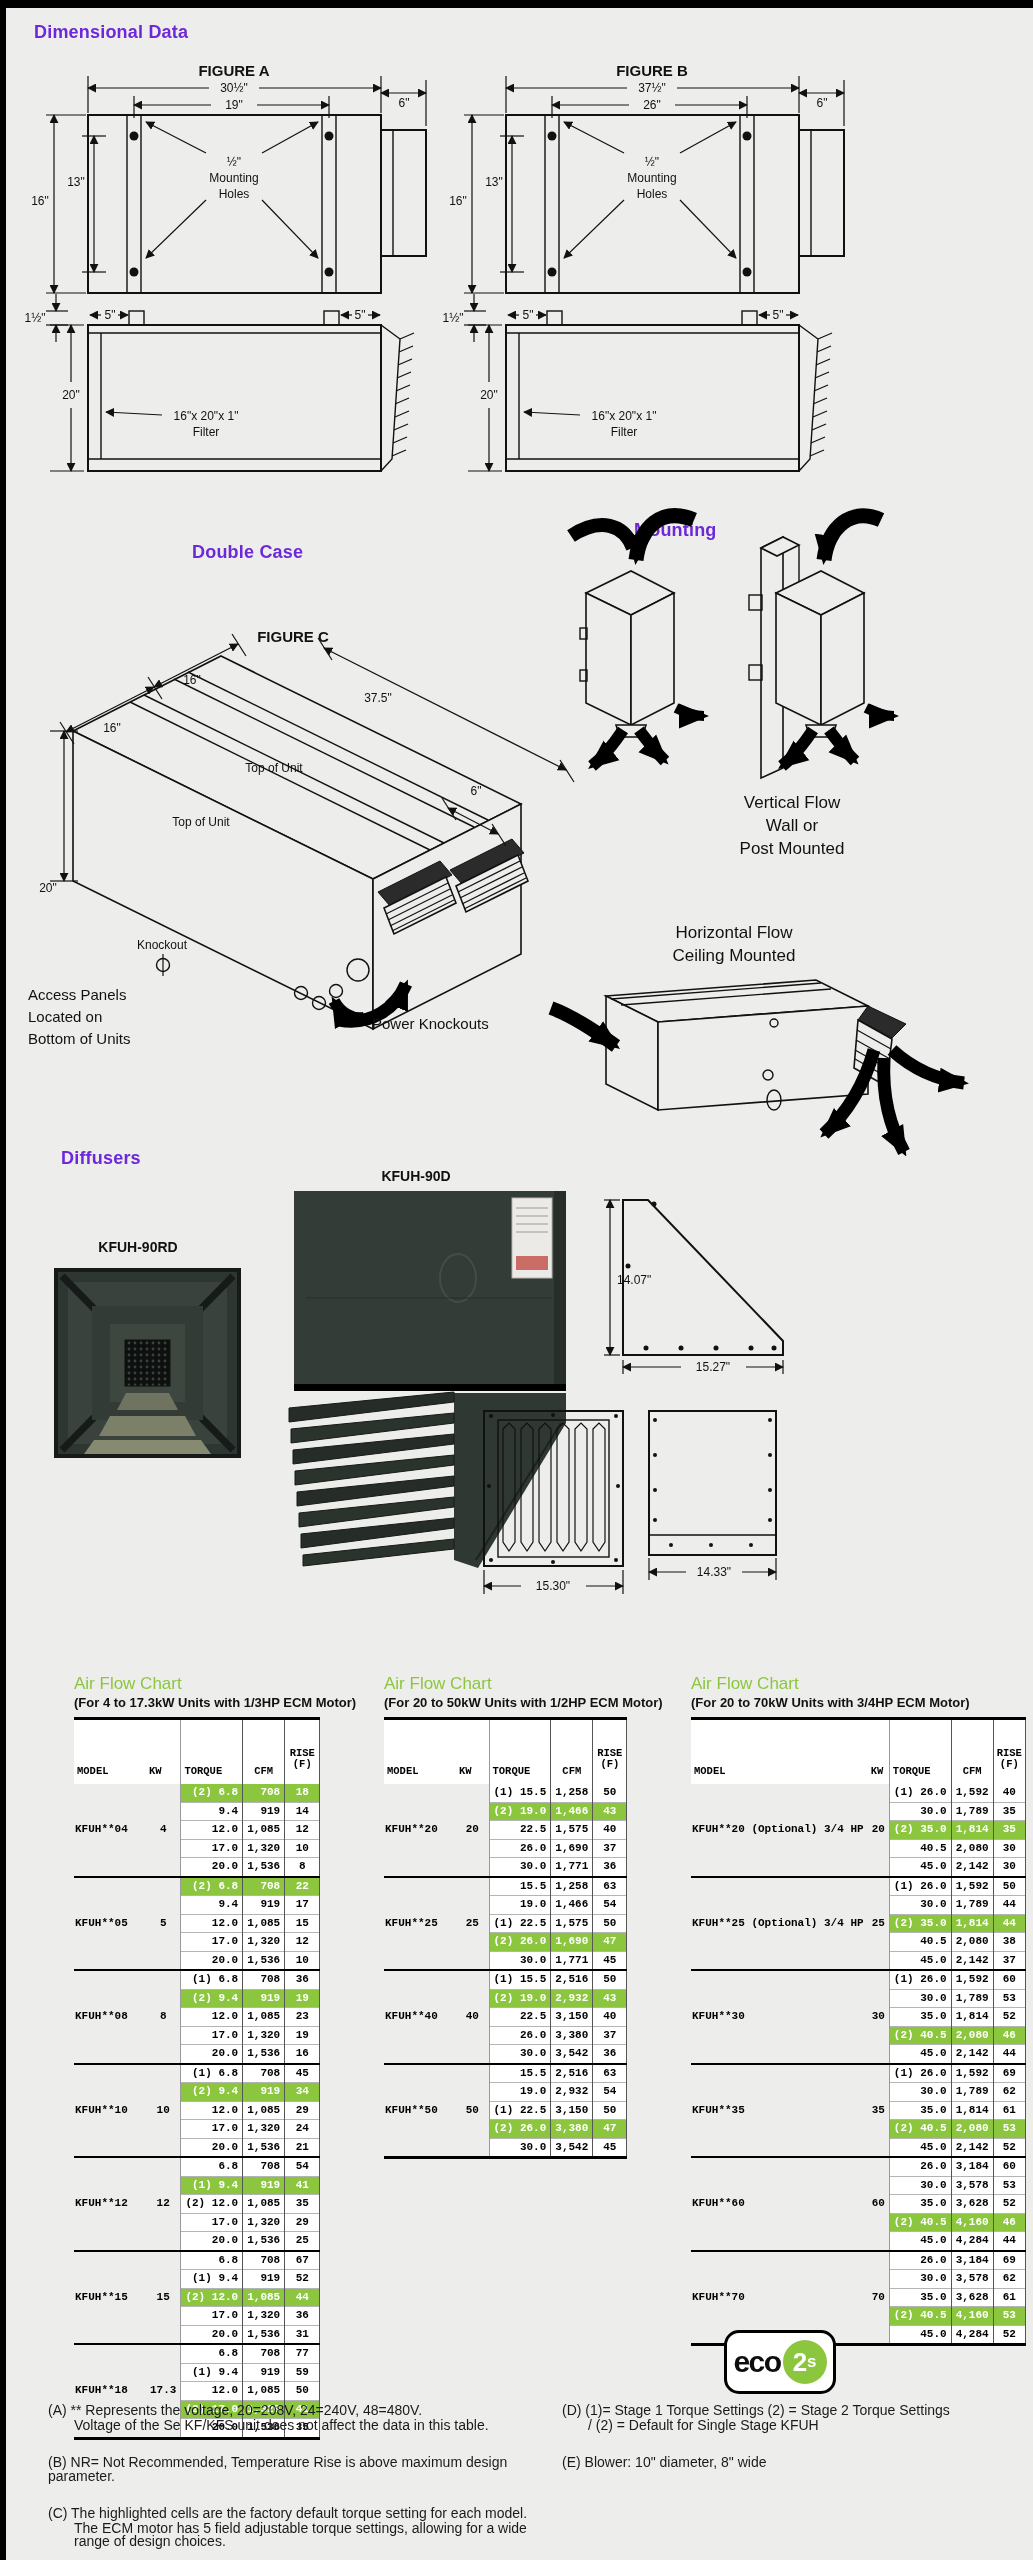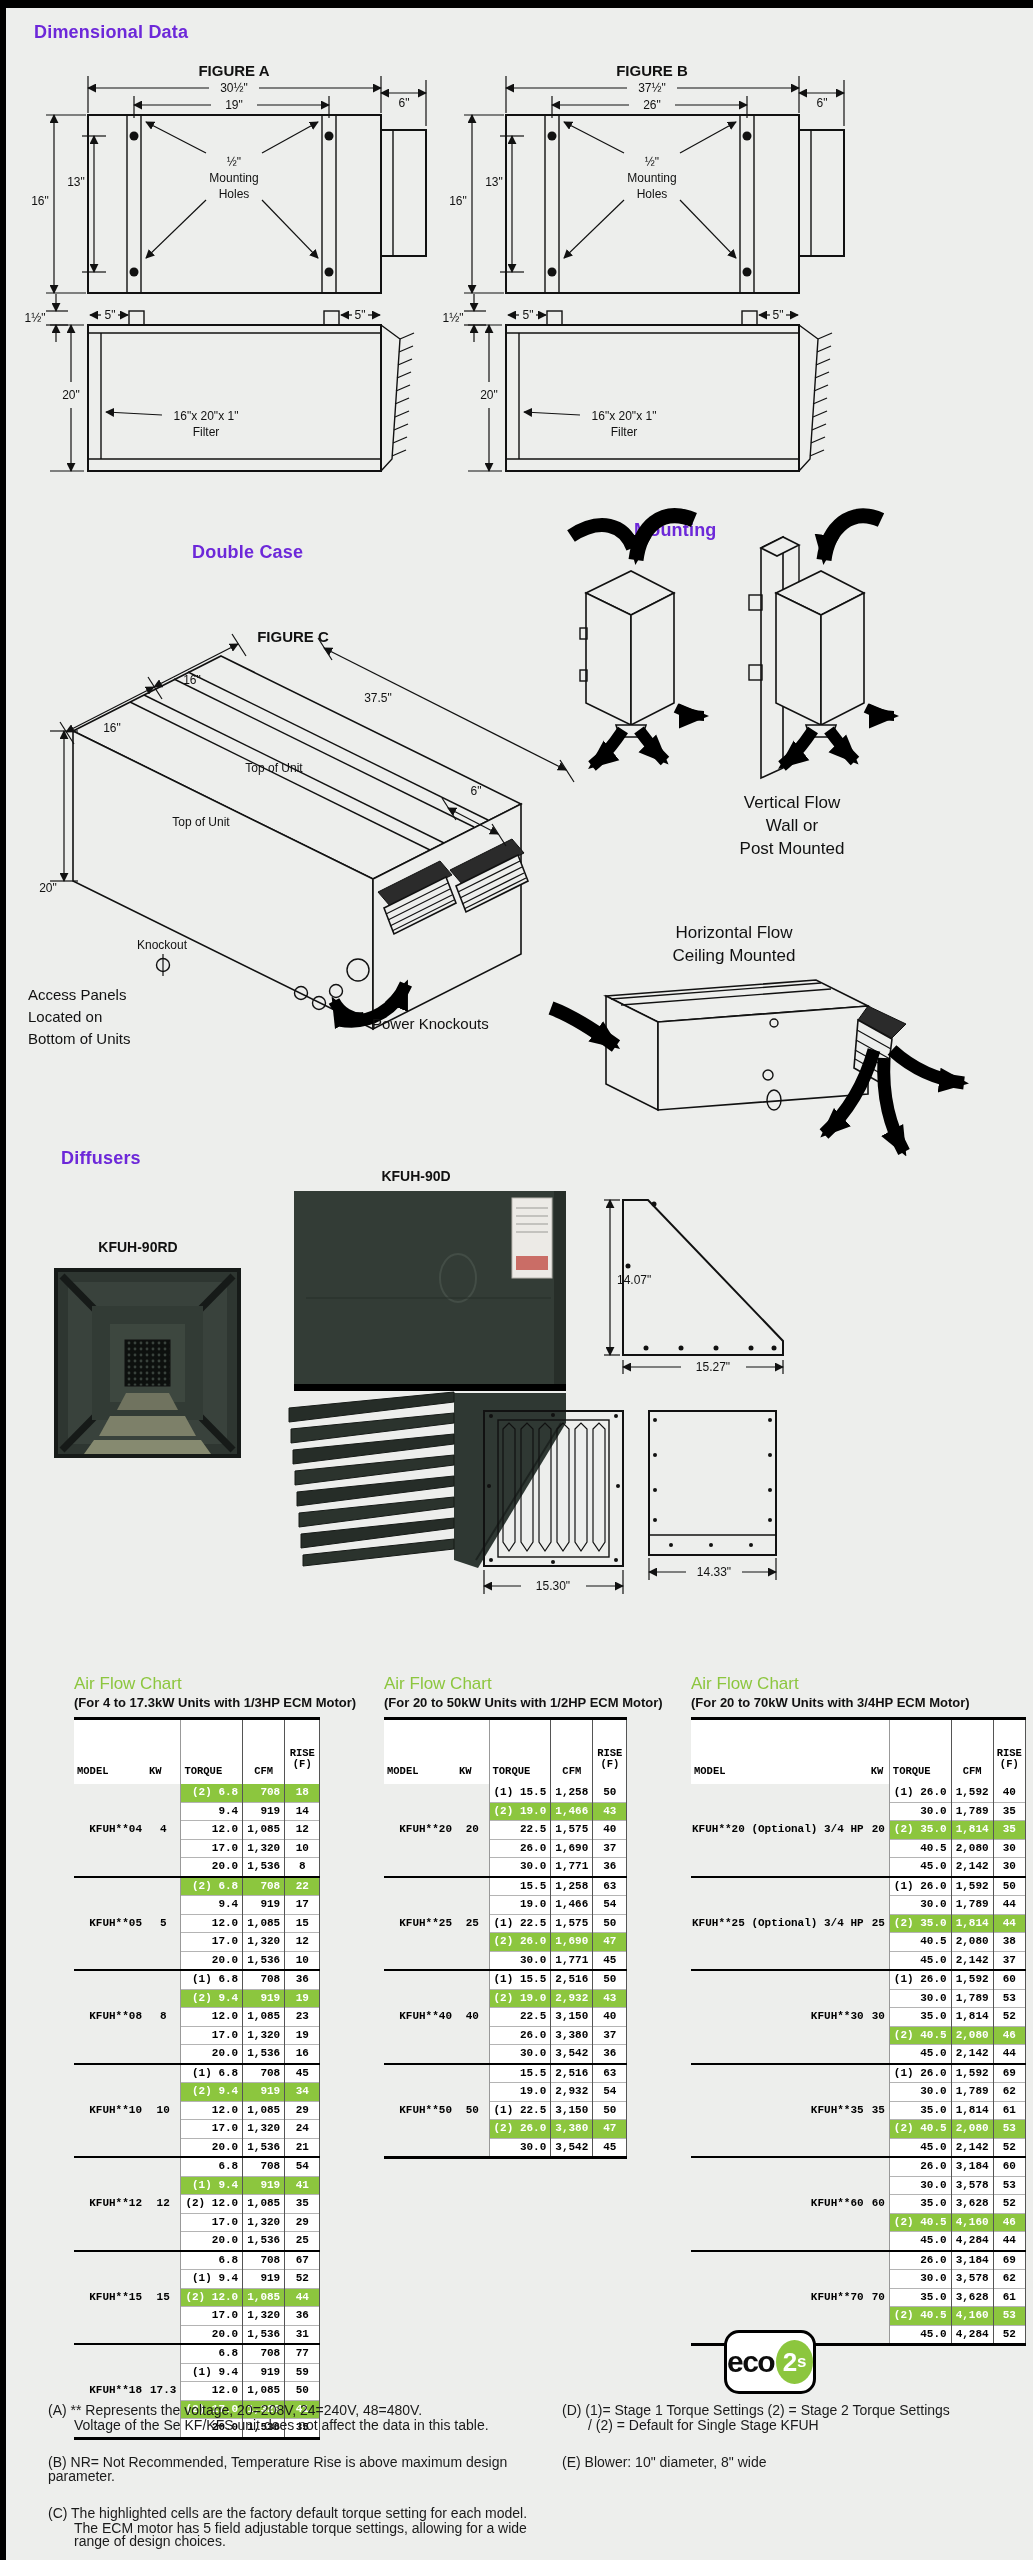--- a/index.html
+++ b/index.html
@@ -26,37 +26,37 @@
   .afc-sub{color:#111;font-weight:bold;font-size:13px;margin-top:1px;white-space:nowrap;}
   .afc{border-collapse:collapse;table-layout:fixed;margin-top:7px;
        border-top:3px solid #000;border-bottom:3px solid #000;font-family:Liberation Mono, monospace;}
   .afc thead th{background:#fff;height:50px;vertical-align:bottom;
        padding:0 3px 7px 3px;font-weight:bold;font-size:10.5px;line-height:11px;text-align:left;}
   .afc thead th.h-cfm,.afc thead th.h-rise{text-align:center;}
   .afc thead th.h-rise{padding-bottom:14px;}
   .afc td{height:17.5px;padding:0 4px;font-weight:bold;font-size:11px;line-height:17.5px;
        white-space:nowrap;overflow:hidden;}
   .afc tbody+tbody{border-top:2px solid #000;}
-  .c-model{text-align:right;vertical-align:middle;line-height:12px;white-space:pre-line;padding-left:1px!important;}
+  .c-model{text-align:left;vertical-align:middle;line-height:12px;white-space:pre-line;padding-left:1px!important;}
   .c-kw{text-align:center;vertical-align:middle;}
   .c-torque{text-align:right;background:#fff;border-left:1px solid #999;}
   .c-cfm{text-align:right;background:#fff;border-left:1px solid #555;}
   .c-rise{text-align:center;background:#fff;border-left:1px solid #555;border-right:1px solid #555;}
   .h-torque{border-left:1px solid #999;}
   .h-cfm{border-left:1px solid #555;}
   .h-rise{border-left:1px solid #555;border-right:1px solid #555;}
   td.rl{border-top:1px solid #b4b4b4;}
   td.hl{background:#8CC63E !important;color:#fff;}
   
   .fnote{position:absolute;font-size:14px;line-height:13.5px;color:#1a1a1a;}
   .fnote div{margin-bottom:1px;}
   .fnote .grp{margin-top:24px;}
   .ind{padding-left:26px;}
   
-  .ecologo{position:absolute;left:718px;top:2322px;width:92px;height:64px;background:#fff;
+  .ecologo{position:absolute;left:718px;top:2322px;width:112px;height:64px;background:#fff;
       border:3.5px solid #000;border-radius:15px;display:flex;align-items:center;justify-content:center;box-sizing:border-box;}
   .ecologo .eco{font-weight:bold;font-size:30px;color:#0d0d0d;letter-spacing:-1.5px;}
   .ecologo .badge{width:44px;height:44px;margin-left:2px;border-radius:50%;background:#8CC63E;color:#fff;
       display:flex;align-items:center;justify-content:center;font-weight:bold;}
   .ecologo .b2{font-size:26px;}
   .ecologo .bs{font-size:17px;}
 </style>
 </head>
 <body>
 

